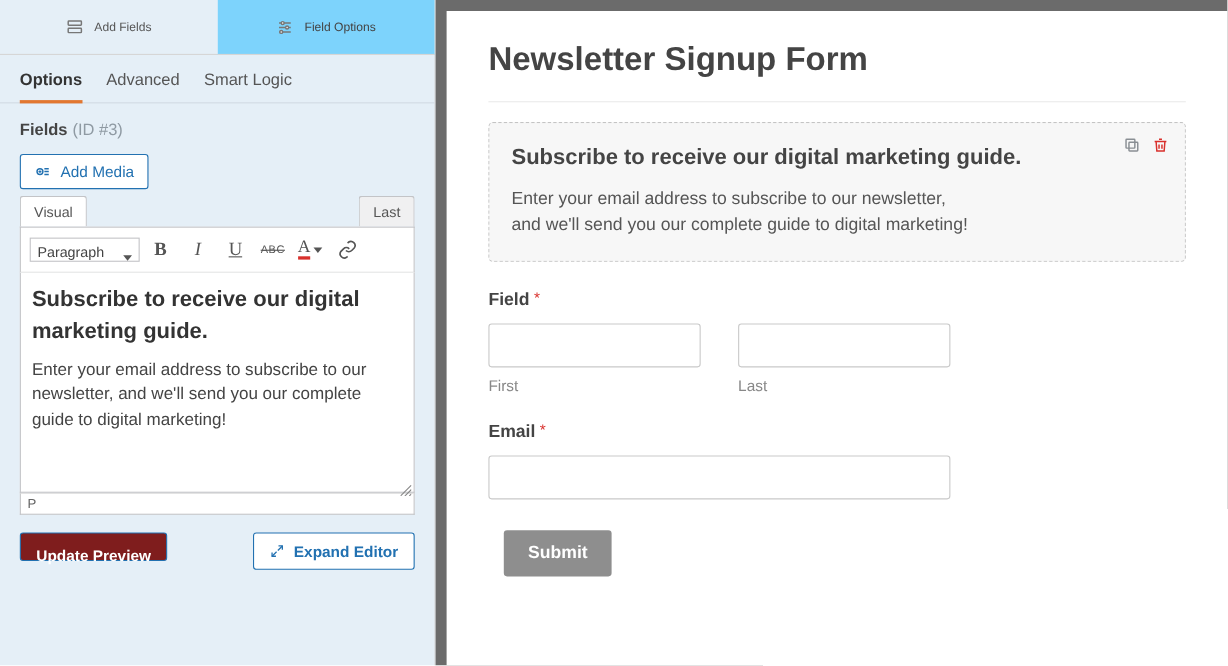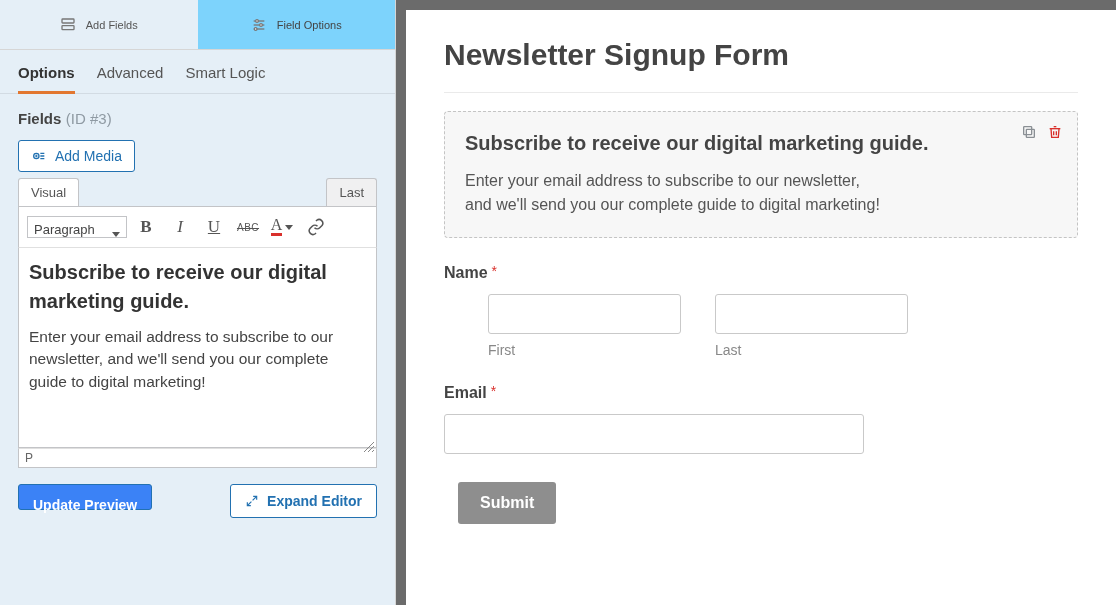--- a/index.html
+++ b/index.html
@@ -39,42 +39,42 @@
 
   .editor-area { background: #fff; border: 1px solid #c3c4c7; border-top: none; min-height: 200px; padding: 10px 10px 6px 10px; font-size: 16px; line-height: 1.45; color: #444; position: relative; }
   .editor-area h3 { font-size: 20px; font-weight: 700; margin-bottom: 10px; color: #333; }
   .editor-area p { font-size: 15.5px; }
   .editor-area .resizer { position: absolute; right: 2px; bottom: 2px; width: 10px; height: 10px; }
   .editor-area .resizer svg { width: 10px; height: 10px; }
 
   .status-strip { border: 1px solid #c3c4c7; border-top: 1px solid #e0e0e0; background: #fff; font-size: 12px; color: #666; padding: 2px 6px; }
 
   .panel-buttons { display: flex; justify-content: space-between; margin-top: 16px; }
-  .btn-primary { background: #3b82f6; color: #fff; border: 1px solid #2271b1; border-radius: 3px; height: 24px; padding: 12px 14px; font-size: 14px; font-weight: 600; cursor: pointer; }
+  .btn-primary { background: #7f1d1d; color: #fff; border: 1px solid #2271b1; border-radius: 3px; height: 24px; padding: 12px 14px; font-size: 14px; font-weight: 600; cursor: pointer; }
   .btn-outline { background: #fff; color: #2271b1; border: 1px solid #2271b1; border-radius: 3px; height: 34px; padding: 0 14px; font-size: 14px; font-weight: 600; cursor: pointer; display: inline-flex; align-items: center; gap: 8px; }
   .btn-outline .ico { width: 14px; height: 14px; }
 
   
   .preview-wrap { flex: 1; background: #6b6b6b; height: 605px; display: flex; flex-direction: column; }
   .preview-surface { margin: 10px 0 0 10px; background: #fff; flex: 1; padding: 28px 38px 30px 38px; overflow: auto; }
   .form-title { font-size: 30px; font-weight: 700; color: #444; }
   .form-divider { border: none; border-top: 1px solid #eaeaea; margin: 20px 0 18px 0; }
 
   .content-block { border: 1px dashed #c4c4c4; background: #f7f7f7; border-radius: 4px; padding: 18px 20px 20px 20px; position: relative; }
   .content-block h3 { font-size: 20px; font-weight: 700; color: #444; max-width: 500px; line-height: 1.35; }
   .content-block p { font-size: 16px; color: #555; margin-top: 12px; max-width: 420px; line-height: 1.5; }
   .block-actions { position: absolute; top: 12px; right: 14px; display: flex; gap: 10px; }
   .block-actions .ico { width: 16px; height: 16px; cursor: pointer; }
   .block-actions .dup { color: #8a8f94; }
   .block-actions .del { color: #d9302c; }
 
   .field-group { margin-top: 26px; }
   .field-label { font-size: 16px; font-weight: 700; color: #444; }
   .req { color: #d9302c; margin-left: 4px; font-size: 14px; position: relative; top: -2px; }
-  .name-row { display: flex; gap: 34px; margin-top: 12px; max-width: 420px; margin-left: 44px; }
+  .name-row { display: flex; gap: 34px; margin-top: 12px; max-width: 420px; }
   .name-col { flex: 1; display: flex; flex-direction: column; }
   .text-input { height: 40px; border: 1px solid #c9c9c9; border-radius: 3px; width: 100%; padding: 0 10px; font-size: 15px; }
   .sublabel { font-size: 14px; color: #888; margin-top: 8px; }
   .email-input-wrap { margin-top: 12px; max-width: 420px; }
 
   .submit-btn { margin-top: 28px; background: #8e8e8e; color: #fff; border: none; border-radius: 3px; height: 42px; padding: 0 22px; font-size: 16px; font-weight: 600; cursor: pointer; margin-left: 14px; }
 
   .caret-down { width: 0; height: 0; border-left: 4px solid transparent; border-right: 4px solid transparent; border-top: 5px solid #555; display: inline-block; }
 </style>
 </head>
@@ -200,21 +200,21 @@
             <path d="M10 4h4"></path>
             <path d="M6 7l1 13h10l1-13"></path>
             <path d="M10 11v6M14 11v6"></path>
           </svg>
       </div>
       <h3>Subscribe to receive our digital marketing guide.</h3>
       <p>Enter your email address to subscribe to our newsletter, and we'll send you our complete guide to digital marketing!</p>
     </div>
 
     <div class="field-group">
-      <span class="field-label">Name</span><span class="req">*</span>
+      <span class="field-label">Field</span><span class="req">*</span>
       <div class="name-row">
         <div class="name-col">
           <input class="text-input" style="">
           <span class="sublabel">First</span>
         </div>
         <div class="name-col">
           <input class="text-input" style="">
           <span class="sublabel">Last</span>
         </div>
       </div>

